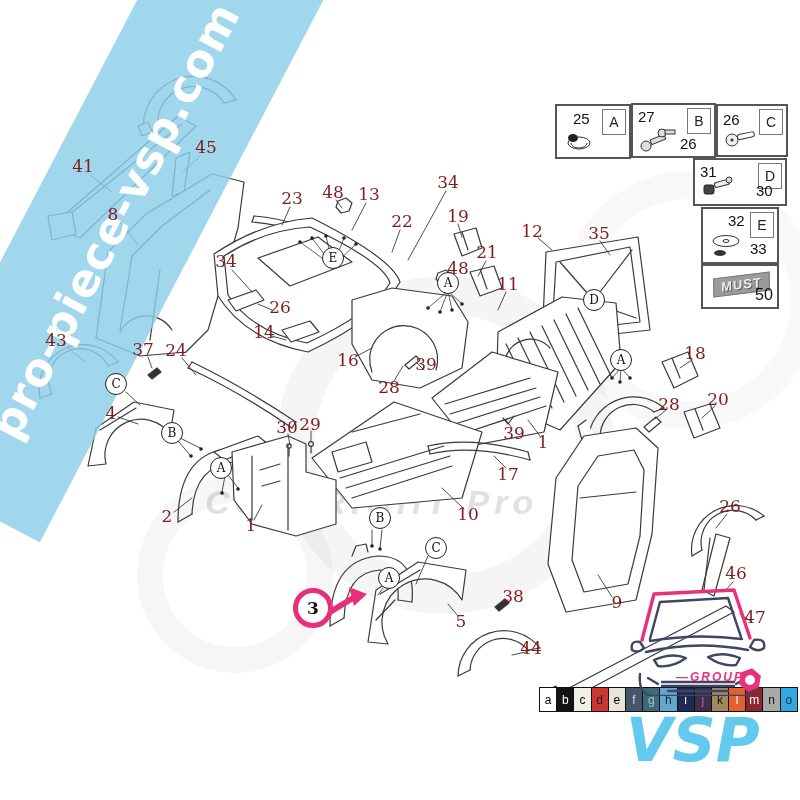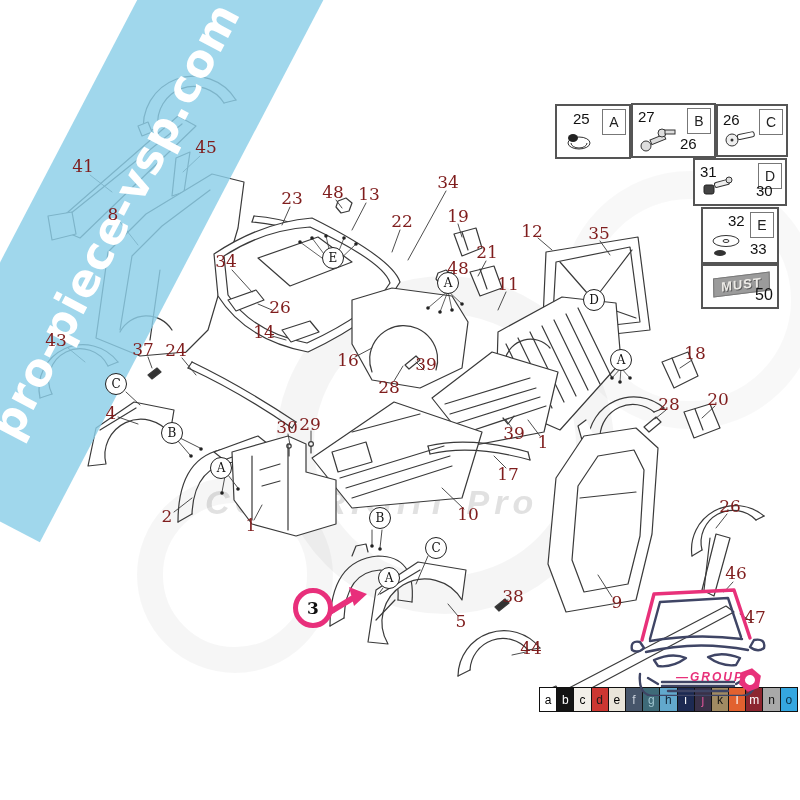--- a/index.html
+++ b/index.html
@@ -454,20 +454,21 @@
       <div class="sw" style="background: rgb(29, 42, 82); color: rgb(255, 255, 255);">i</div>
       <div class="sw" style="background: rgb(58, 49, 72); color: rgb(224, 85, 154);">j</div>
       <div class="sw" style="background: rgb(160, 138, 98); color: rgb(17, 17, 17);">k</div>
       <div class="sw" style="background: rgb(226, 97, 47); color: rgb(255, 255, 255);">l</div>
       <div class="sw" style="background: rgb(140, 38, 48); color: rgb(255, 255, 255);">m</div>
       <div class="sw" style="background: rgb(169, 169, 169); color: rgb(17, 17, 17);">n</div>
       <div class="sw" style="background: rgb(53, 167, 224); color: rgb(8, 48, 72);">o</div>
     </div>
 
   <div id="group-label" style="color: rgb(232, 49, 122);">—GROUP—</div>
+  <div id="logo-line2" style="color: rgb(99, 201, 239);">VSP</div>
 
   <svg id="hex-nut" width="28" height="28" viewBox="0 0 28 28">
     <g transform="rotate(10 14 14)">
       <polygon points="14,2 24,8 24,20 14,26 4,20 4,8" fill="#e8317a"></polygon>
       <circle cx="14" cy="14" r="5" fill="#fff"></circle>
     </g>
   </svg>
 
   <svg id="car-sketch" width="152" height="118" viewBox="0 0 152 118">
     <g fill="none" stroke="#3f4565" stroke-width="2.4" stroke-linecap="round" stroke-linejoin="round">

